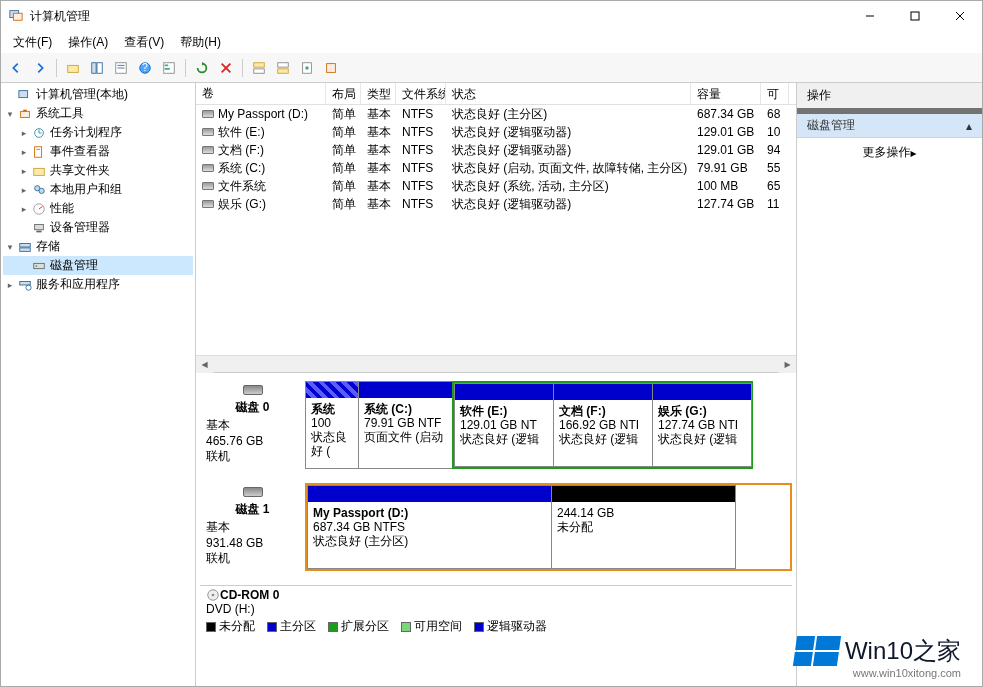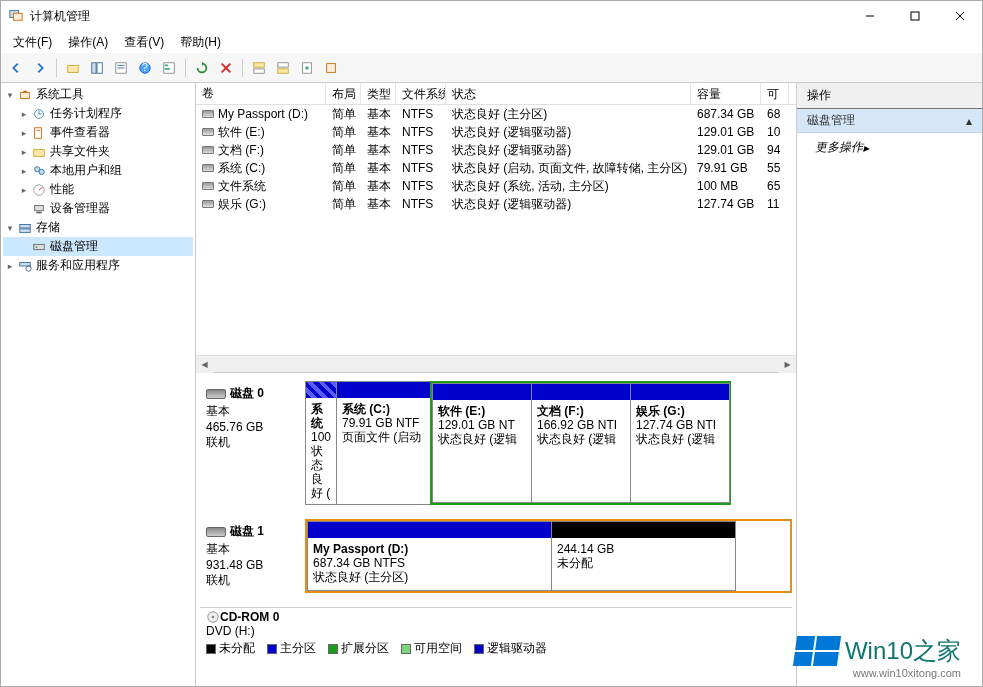--- a/index.html
+++ b/index.html
@@ -38,48 +38,48 @@
 .c-status { width: 245px; }
 .c-cap { width: 70px; text-align: left; }
 .c-free { width: 28px; }
 .vol-scroll { height: 17px; background: #f0f0f0; display: flex; align-items: center; border-top: 1px solid #ddd; }
 .vol-scroll .sb-left, .vol-scroll .sb-right { width: 17px; height: 17px; display: flex; align-items: center; justify-content: center; background: #f0f0f0; color: #666; font-size: 8px; }
 .vol-scroll .sb-track { flex: 1; background: #f0f0f0; }
 
 .disk-area { flex: 1; overflow: auto; padding: 8px 4px; background: #fff; }
 .disk-row { display: flex; margin-bottom: 14px; }
 .disk-info { width: 105px; padding: 4px 6px; }
-.disk-info .disk-hdr { display: flex; align-items: center; gap: 4px; font-weight: bold; margin-bottom: 1px; }
+.disk-info .disk-hdr { display: flex; align-items: center; gap: 4px; font-weight: bold; margin-bottom: 1px; flex-direction: column; }
 .disk-info .disk-icon { width: 20px; height: 10px; background: linear-gradient(#888,#ccc); border: 1px solid #666; border-radius: 2px; }
 .disk-bars { flex: 1; display: flex; }
 .part { border: 1px solid #888; margin-right: -1px; display: flex; flex-direction: column; }
 .part .pbar { height: 16px; background: #0000cc; }
 .part .pbody { flex: 1; padding: 4px 5px; font-size: 12px; line-height: 14px; }
 .part .pbody .pname { font-weight: bold; }
 .part.unalloc .pbar { background: #000; }
 .part.unalloc .pbody { }
 .group-border-green { border: 2px solid #1a9e1a; padding: 0; }
 .group-border-orange { border: 2px solid #e88c1a; padding: 0; }
 .selected-stripes .pbar { background: repeating-linear-gradient(45deg,#0000cc,#0000cc 4px,#5a5aff 4px,#5a5aff 8px); }
 
 .legend-row { border-top: 1px solid #ccc; padding: 2px 6px; }
 .legend-row .cd-hdr { display: flex; align-items: center; font-weight: bold; }
 .legend-items { display: flex; gap: 12px; align-items: center; margin-top: 2px; }
 .legend-items .sw { width: 10px; height: 10px; display: inline-block; margin-right: 3px; border: 1px solid #666; vertical-align: middle; }
 
 .right-pane { width: 185px; }
-.rp-head { background: #f0f0f0; padding: 4px 10px; border-bottom: 1px solid #737373; font-size: 12px; }
+.rp-head { background: #f0f0f0; padding: 4px 10px; border-bottom: 6px solid #737373; font-size: 12px; }
 .rp-sub { background: #d4e6f7; padding: 3px 10px; display: flex; justify-content: space-between; align-items: center; border-bottom: 1px solid #c0d6ea; color: #333; }
-.rp-item { padding: 6px 18px; display: flex; justify-content: flex-start; align-items: center; cursor: default; font-style: italic; }
+.rp-item { padding: 6px 18px; display: flex; justify-content: center; align-items: center; cursor: default; }
 
 .watermark { position: absolute; right: 22px; bottom: 8px; text-align: right; pointer-events: none; }
 .watermark .logo { display: flex; align-items: center; justify-content: flex-end; gap: 6px; }
 .watermark .winlogo { display: grid; grid-template-columns: 18px 24px; grid-template-rows: 14px 14px; gap: 2px; transform: skewX(-8deg); }
 .watermark .winlogo div { background: #0078d7; }
-.watermark .wtext { font-size: 24px; color: #0f766e; font-weight: 300; }
+.watermark .wtext { font-size: 24px; color: #0f172a; font-weight: 300; }
 .watermark .url { color: #777; font-size: 11px; }
 
 svg.ico { width: 14px; height: 14px; }
 .vol-mini-icon { width: 12px; height: 8px; background: linear-gradient(#999,#ddd); border: 1px solid #777; border-radius: 1px; display: inline-block; }
 </style>
 </head>
 <body>
 
 <div class="window">
 
@@ -197,20 +197,29 @@
         <svg class="ico" viewBox="0 0 16 16">
           <rect x="3" y="3" width="10" height="10" fill="#fed" stroke="#c60"></rect>
         </svg>
       </div>
   </div>
 
   <div class="main">
 
     <div class="left-pane">
       <ul class="tree">
+        <li class="tree-item">
+            <span class="expander"></span>
+            <span class="node-icon">
+              <svg class="ico" viewBox="0 0 16 16">
+                <rect x="1" y="3" width="10" height="8" fill="#cde" stroke="#369"></rect>
+              </svg>
+            </span>
+            <span>计算机管理(本地)</span>
+          </li>
         <li class="tree-item">
             <span class="expander">▾</span>
             <span class="node-icon">
               <svg class="ico" viewBox="0 0 16 16">
                 <rect x="3" y="5" width="10" height="7" fill="#fed" stroke="#c60"></rect>
                 <path d="M6 3 L10 3 L10 5 L6 5 Z" fill="#c60"></path>
               </svg>
             </span>
             <span>系统工具</span>
           </li>
@@ -406,21 +415,21 @@
           <div class="disk-info">
             <div class="disk-hdr">
                 <span class="disk-icon"></span>
                 <span>磁盘 0</span>
               </div>
             <div>基本</div>
             <div>465.76 GB</div>
             <div>联机</div>
           </div>
           <div class="disk-bars">
-            <div class="part selected-stripes" style="width:32px">
+            <div class="part selected-stripes" style="width:54px">
               <div class="pbar"></div>
               <div class="pbody">
                   <div class="pname">系统</div>
                   <div>100</div>
                   <div>状态良好 (</div>
                 </div>
             </div>
             <div class="part" style="width:95px">
               <div class="pbar"></div>
               <div class="pbody">

